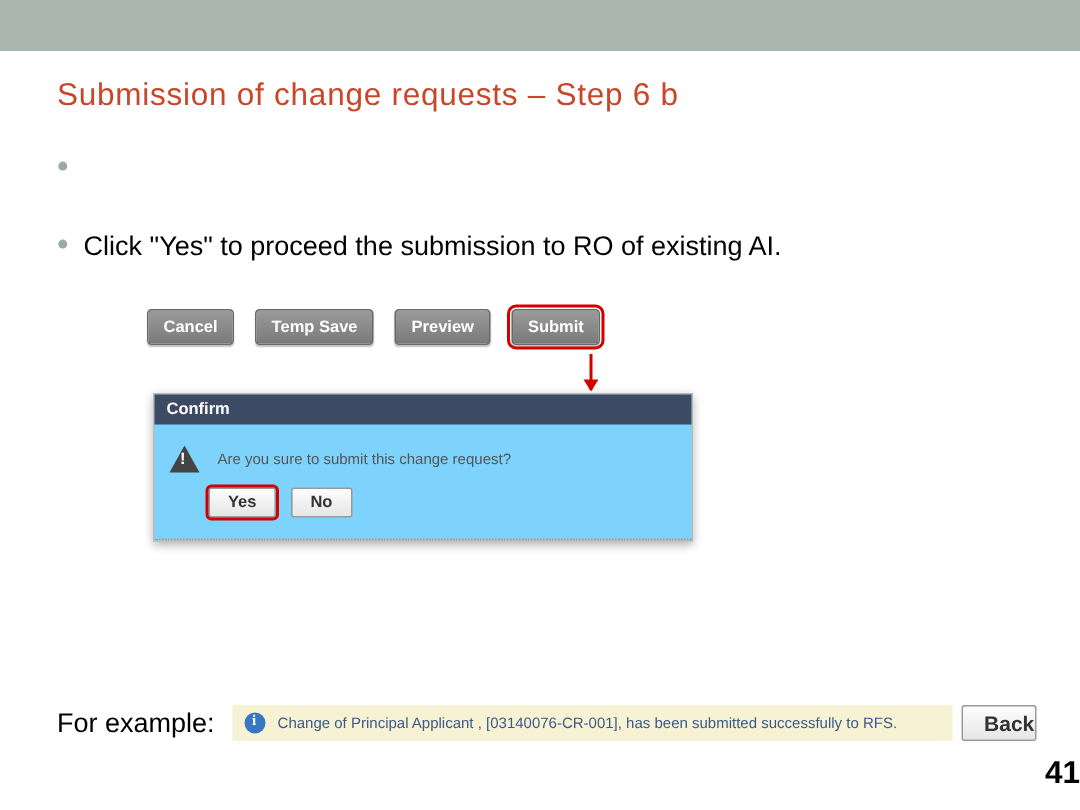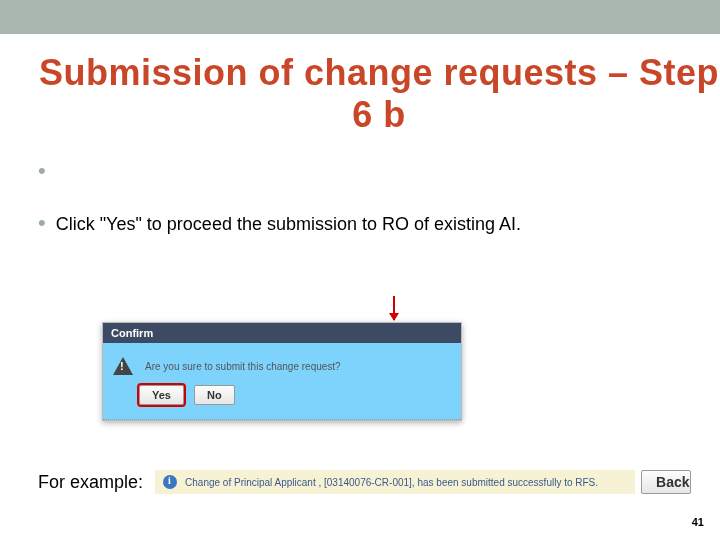--- a/index.html
+++ b/index.html
@@ -1,19 +1,19 @@
 <!DOCTYPE html>
 <html><head>
 <meta charset="utf-8">
 <style>
   * { box-sizing: border-box; margin: 0; padding: 0; }
   html, body { width: 720px; height: 540px; font-family: Arial, Helvetica, sans-serif; background: #fff; color: #000; }
   .slide { position: relative; width: 720px; height: 540px; padding: 0; }
   .topbar { width: 100%; height: 34px; background: #a9b7af; }
-  .title { font-size: 36px; color: #c94728; padding: 18px 0 0 38px; font-weight: 700; letter-spacing: 0.5px; text-align: center; }
+  .title { font-size: 21px; color: #c94728; padding: 18px 0 0 38px; font-weight: 400; letter-spacing: 0.5px; }
   .body { padding: 24px 38px 0 38px; }
   .bullet { display: flex; align-items: flex-start; margin-bottom: 30px; font-size: 18px; }
   .bullet .dot { color: #9aab9f; font-size: 22px; line-height: 22px; margin-right: 10px; }
   .bullet .text { line-height: 24px; }
 
   .figure-area { position: relative; margin: 10px 0 0 60px; width: 400px; height: 160px; }
 
   .btn-row { display: flex; gap: 14px; }
   .gbtn { display:inline-block; padding: 5px 10px; font-size: 11px; font-weight: bold; color: #fff; background: linear-gradient(#9b9b9b,#7a7a7a); border:1px solid #6a6a6a; border-radius:3px; box-shadow: 0 1px 1px rgba(0,0,0,0.25); }
   .highlight-red { outline: 2px solid #d30000; outline-offset: 1px; }
@@ -34,40 +34,46 @@
 
   .example-row { position:absolute; left:38px; bottom:46px; display:flex; align-items:center; gap:12px; }
   .example-label { font-size:18px; font-weight:normal; }
   .info-box { display:flex; flex-direction:row; gap:6px; }
   .info-bar { display:flex; align-items:center; gap:8px; background:#f7f2d4; padding:4px 8px; width:480px; }
   .info-icon { width:14px; height:14px; border-radius:50%; background:#3a77c2; position:relative; flex-shrink:0; }
   .info-icon::after { content:"i"; color:#fff; font-size:10px; font-weight:bold; font-family:Georgia,serif; position:absolute; left:5px; top:0; }
   .info-text { font-size:10px; color:#3a5a8a; }
   .back-btn { padding:3px 14px; font-size:14px; font-weight:bold; background:linear-gradient(#fdfdfd,#e6e6e6); border:1px solid #999; border-radius:2px; color:#333; width:50px; }
 
-  .pagenum { position:absolute; right:16px; bottom:12px; font-size:11px; font-weight:bold; }
+  .pagenum { position:absolute; right:0; bottom:12px; font-size:21px; font-weight:bold; }
 </style>
 </head>
 <body>
 
 <div class="slide">
   <div class="topbar"></div>
 
   <h1 class="title">Submission of change requests – Step 6 b</h1>
 
   <div class="body">
     <div class="bullet">
       <span class="dot">•</span>
     </div>
     <div class="bullet">
       <span class="dot">•</span>
       <span class="text">Click "Yes" to proceed the submission to RO of existing AI.</span>
     </div>
 
     <div class="figure-area">
+      <div class="btn-row">
+        <span class="gbtn">Cancel</span>
+        <span class="gbtn">Temp Save</span>
+        <span class="gbtn">Preview</span>
+        <span class="gbtn highlight-red">Submit</span>
+      </div>
       <div class="arrow-red"></div>
 
       <div class="dialog">
         <div class="dialog-title">Confirm</div>
         <div class="dialog-body">
           <div class="warn-icon"></div>
           <div class="dialog-msg">Are you sure to submit this change request?</div>
         </div>
         <div class="dialog-btns">
           <span class="dlg-btn yes-hl">Yes</span>

